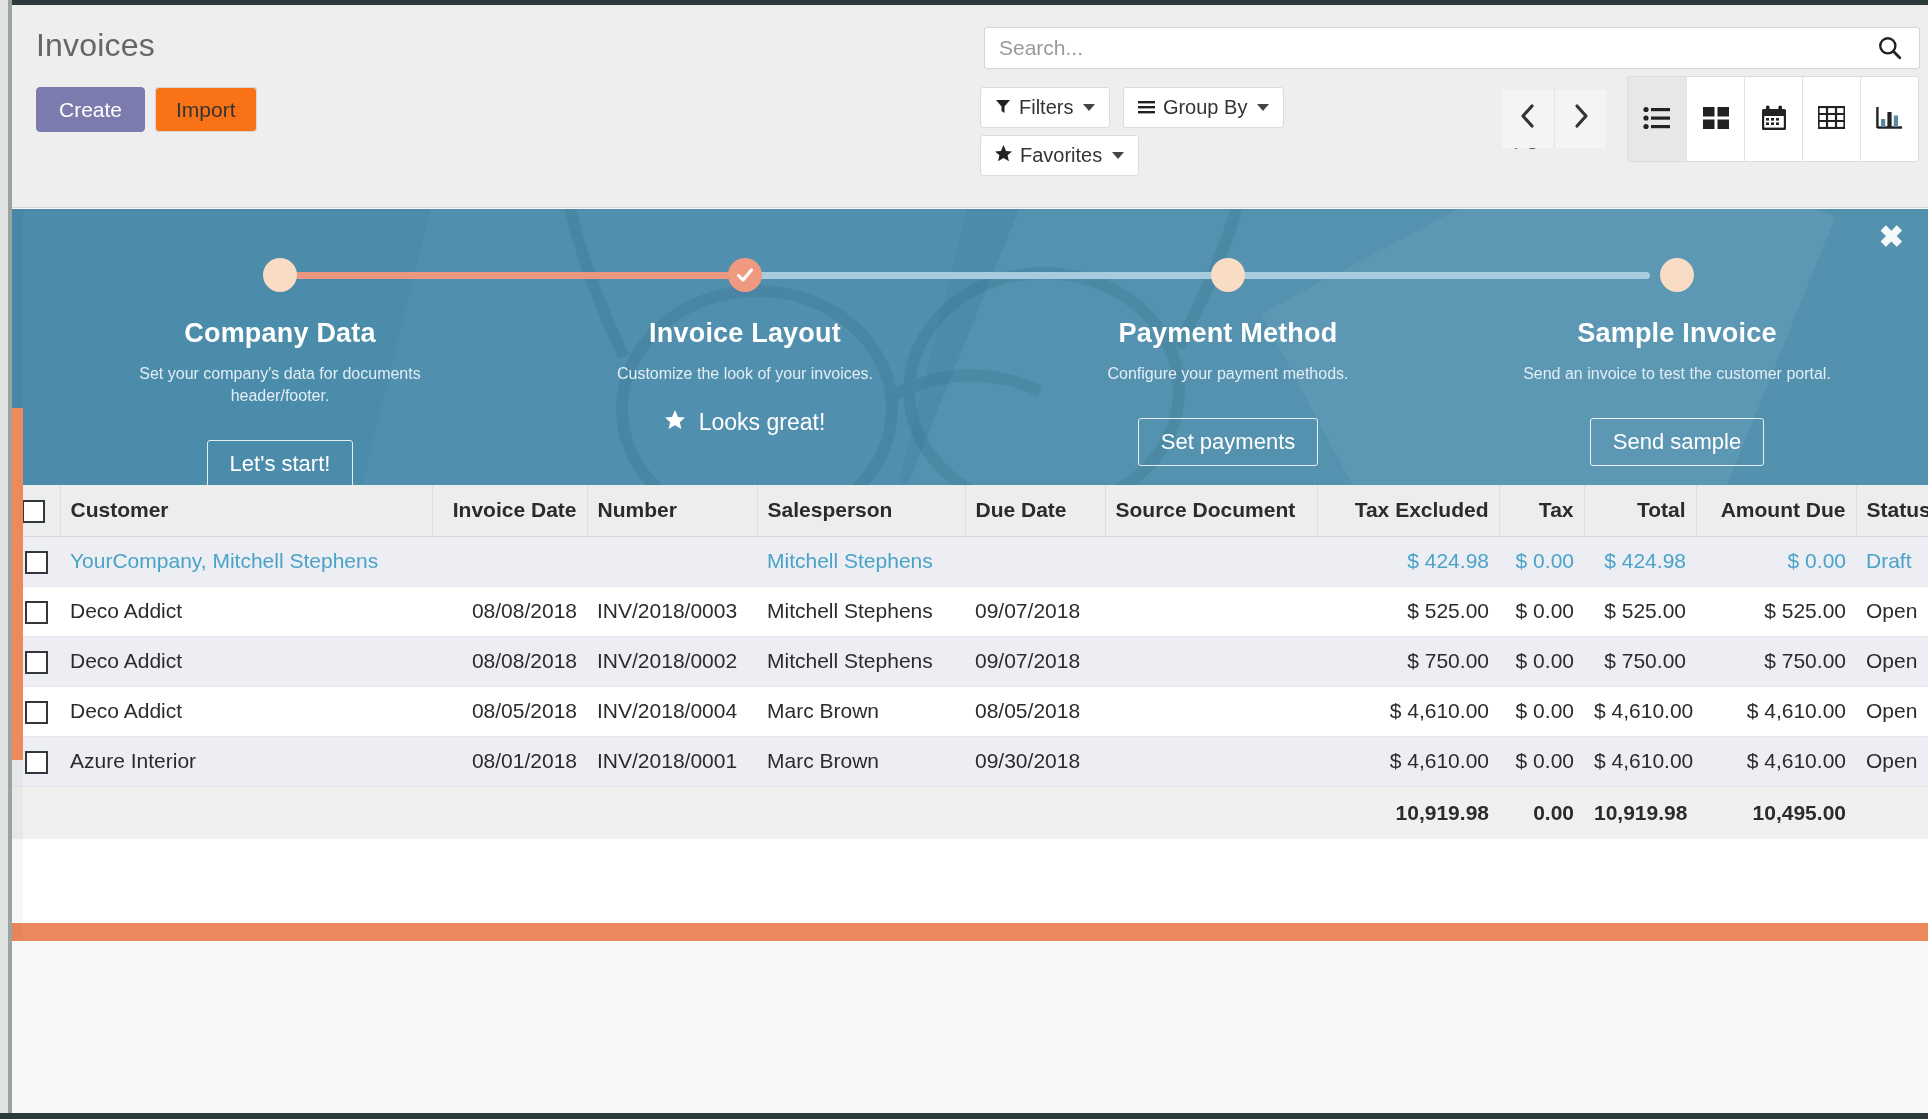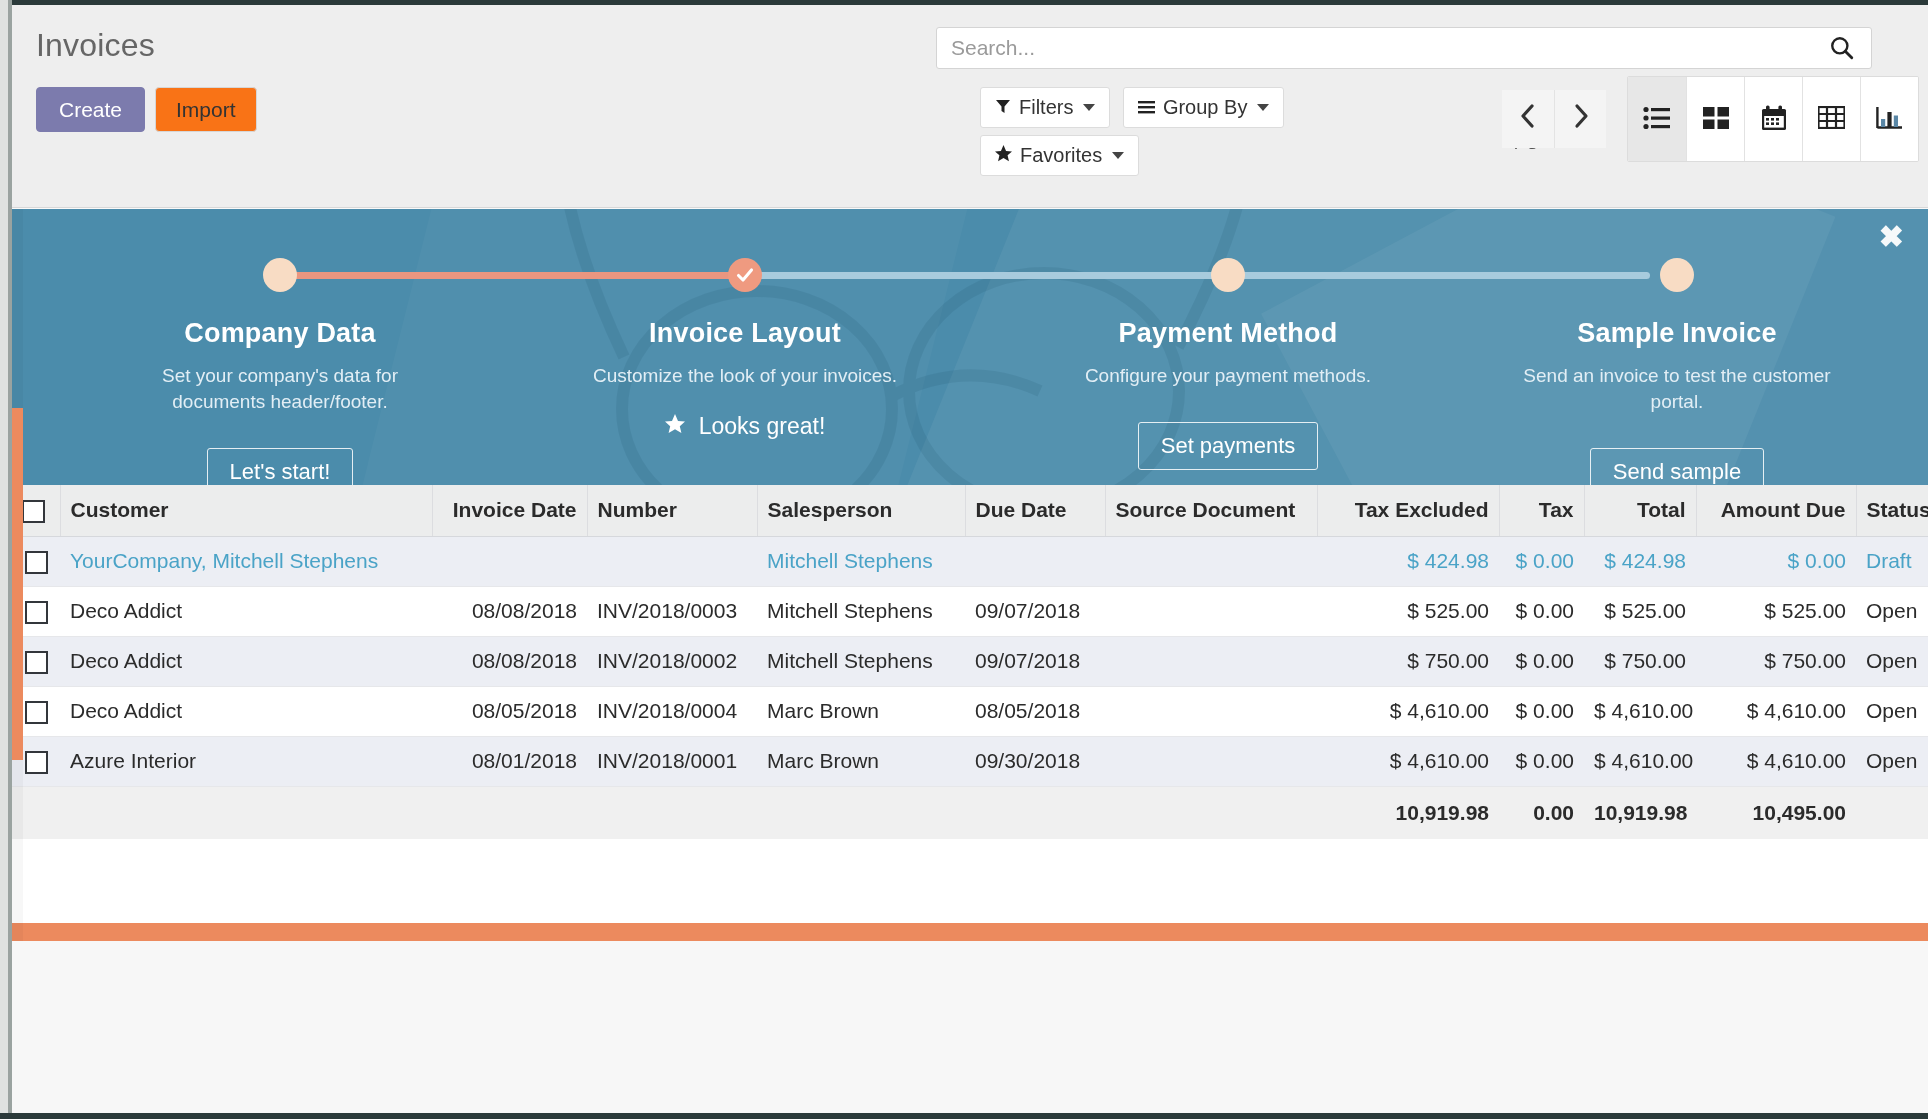--- a/index.html
+++ b/index.html
@@ -44,21 +44,21 @@
     font-family: "Liberation Sans", sans-serif; line-height: 1.2;
   }
   .btn-import {
     background: #f97316; color: #333; border: 1px solid #d6d6d6;
     border-radius: 4px; padding: 9px 20px; font-size: 21px; cursor: pointer;
     font-family: "Liberation Sans", sans-serif; line-height: 1.2;
   }
 
   
   .searchview {
-    position: absolute; left: 924px; top: 22px;
+    position: absolute; left: 972px; top: 22px;
     width: 936px; height: 42px;
     background: #fff; border: 1px solid #d4d4d4; border-radius: 3px;
     display: flex; align-items: center;
   }
   .searchview input {
     flex: 1; border: 0; outline: 0; background: transparent;
     font-size: 21px; color: #444; padding: 0 12px 0 14px;
     font-family: "Liberation Sans", sans-serif;
   }
   .searchview input::placeholder { color: #9a9a9a; }
@@ -148,21 +148,21 @@
     margin: 49px auto 0; background: #f8dcc4;
     display: flex; align-items: center; justify-content: center;
     position: relative; z-index: 2;
   }
   .dot.checked { background: #ef9a80; }
   .step-title {
     margin-top: 26px; color: #fff; font-size: 27px; font-weight: 700;
     letter-spacing: .2px;
   }
   .step-desc {
-    margin-top: 14px; color: #e2eef5; font-size: 19px; line-height: 1.38;
+    margin-top: 14px; color: #e2eef5; font-size: 16px; line-height: 1.38;
     padding: 0 44px;
   }
   .step-action { margin-top: 33px; }
   .ghost-btn {
     background: transparent; border: 1px solid rgba(255,255,255,.85);
     color: #fff; font-size: 22px; padding: 10px 22px; border-radius: 3px;
     cursor: pointer; font-family: "Liberation Sans", sans-serif;
   }
   .done-link {
     color: #fff; font-size: 23px; display: inline-flex; align-items: center;

